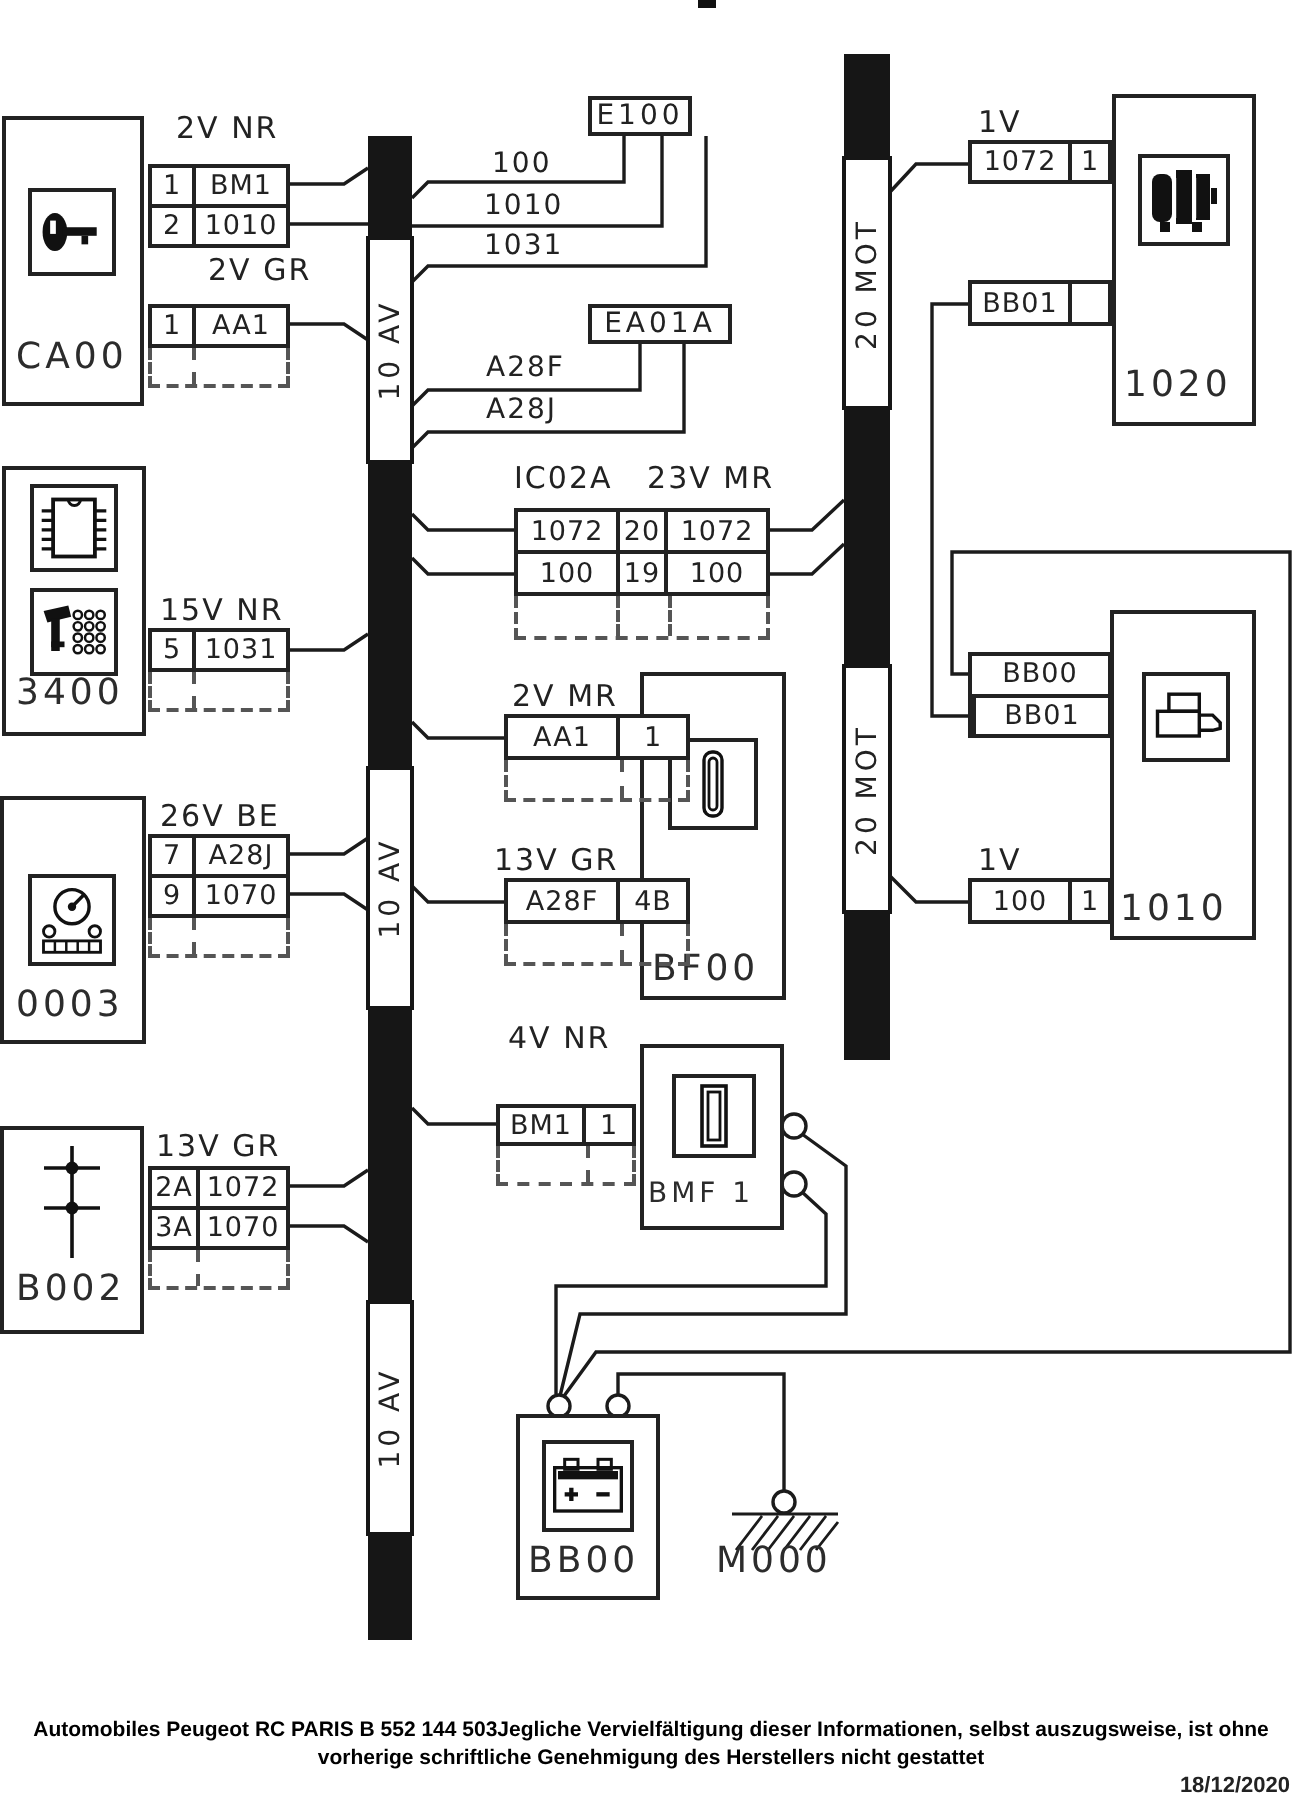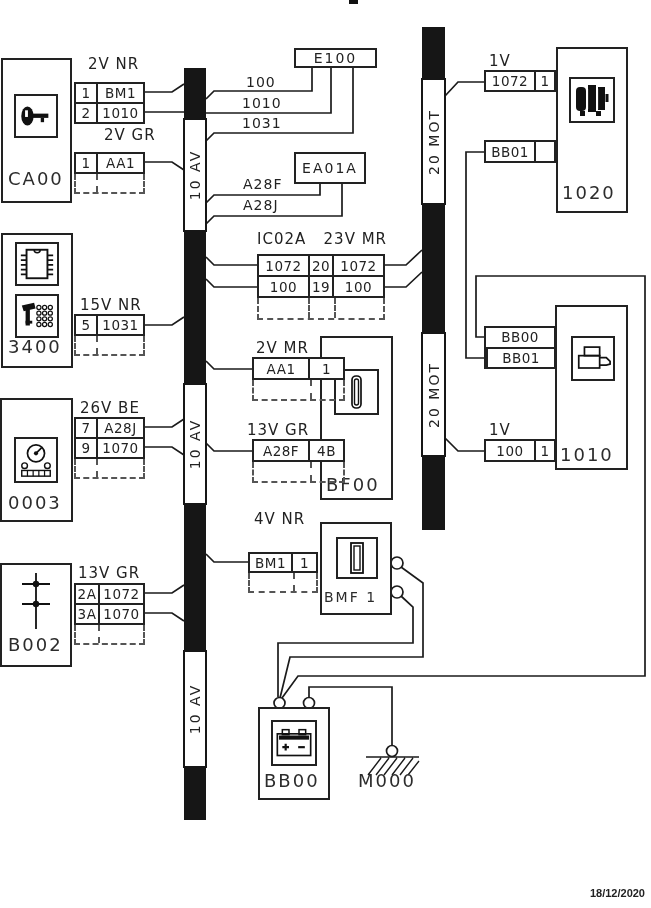--- a/index.html
+++ b/index.html
@@ -209,22 +209,22 @@
       </div>
     <div class="row">
         <div class="cell" style="width:22px">3A</div>
         <div class="cell cv">1070</div>
       </div>
   </div>
   <div class="ghost" style="left:74px;top:625px;width:71px;height:20px">
       <div class="gd" style="left:22px"></div>
     </div>
 
-  <div class="node" style="left:294px;top:48px;width:83px;height:20px">E100</div>
-  <div class="node" style="left:294px;top:152px;width:72px;height:32px">EA01A</div>
+  <div class="node" style="left:294px;top:48px;width:52px;height:20px">E100</div>
+  <div class="node" style="left:294px;top:152px;width:72px;height:20px">EA01A</div>
   <div class="wlab" style="left:246px;top:74px">100</div>
   <div class="wlab" style="left:242px;top:95px">1010</div>
   <div class="wlab" style="left:242px;top:115px">1031</div>
   <div class="wlab" style="left:243px;top:176px">A28F</div>
   <div class="wlab" style="left:243px;top:197px">A28J</div>
 
   <div class="ctitle" style="left:257px;top:230px">IC02A   23V MR</div>
   <div class="tbl" style="left:257px;top:254px;width:128px;height:44px">
     <div class="row">
       <div class="cell cv">1072</div>
@@ -355,15 +355,19 @@
       <rect x="4" y="11" width="40" height="26" fill="none" stroke="#111" stroke-width="2"></rect>
       <rect x="6" y="13" width="36" height="5" fill="#111"></rect>
       <path d="M10,27 H18 M14,23 V31" stroke="#111" stroke-width="2.6"></path>
       <path d="M29,27 H37" stroke="#111" stroke-width="2.6"></path>
     </svg>
   </div>
   <div class="cname" style="left:264px;top:770px">BB00</div>
 
   <div class="cname" style="left:358px;top:770px">M000</div>
 
+  <div class="footer">
+    <div>Automobiles Peugeot RC PARIS B 552 144 503Jegliche Vervielfältigung dieser Informationen, selbst auszugsweise, ist ohne</div>
+    <div>vorherige schriftliche Genehmigung des Herstellers nicht gestattet</div>
+  </div>
   <div class="date">18/12/2020</div>
 
 </div>
 
 </body></html>

